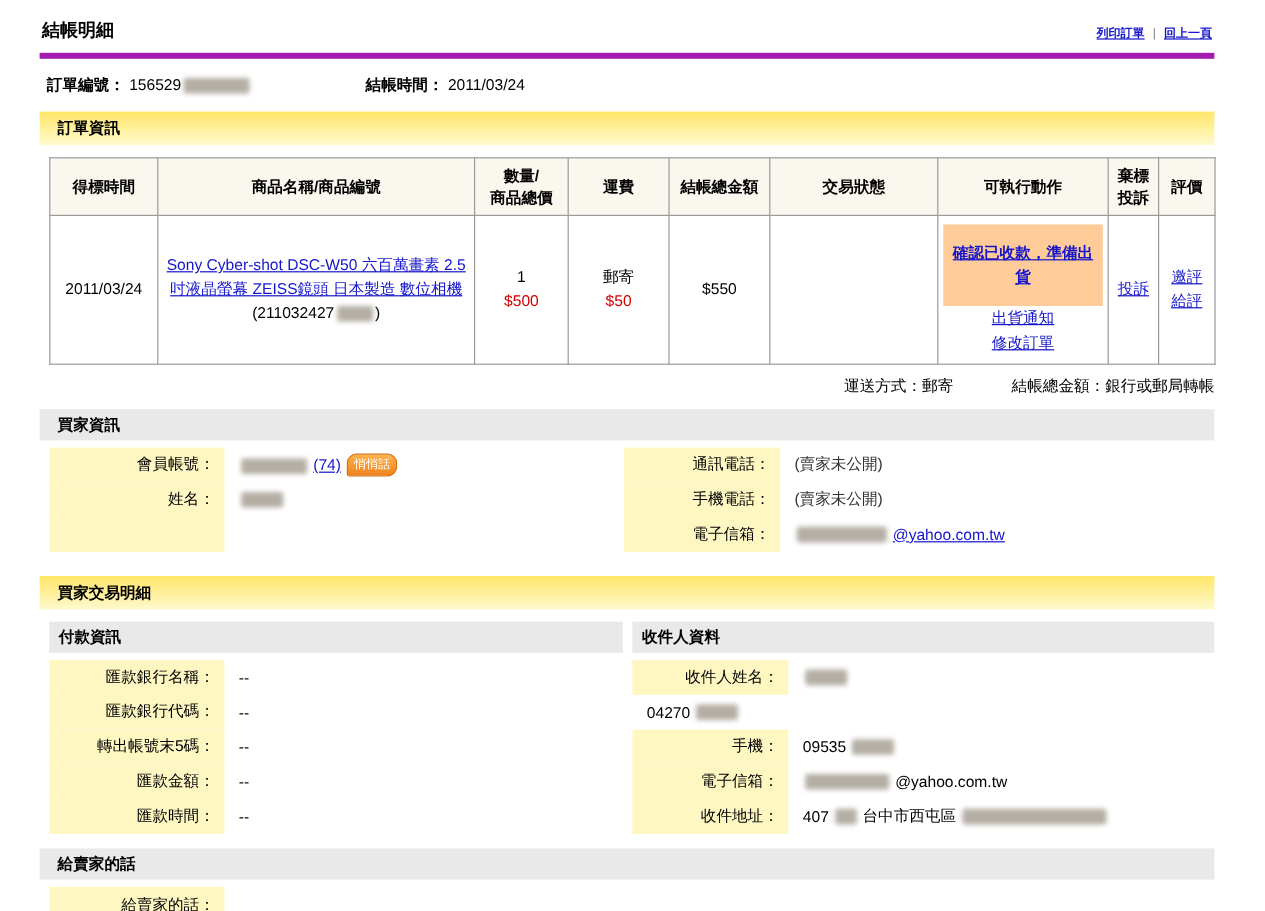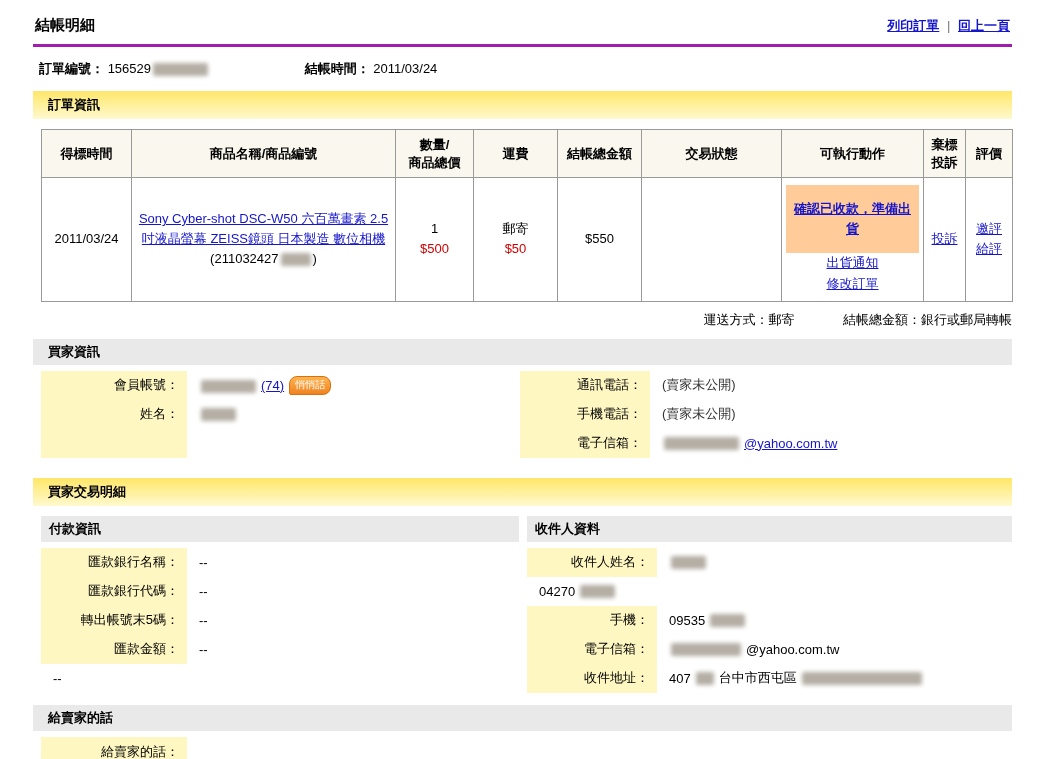--- a/index.html
+++ b/index.html
@@ -2,23 +2,23 @@
 <html><head>
 <meta charset="utf-8">
 <style>
   * { box-sizing: border-box; }
   body { margin: 0; background: #ffffff; color: #000;
          font-family: "Liberation Sans", "DejaVu Sans", sans-serif; font-size: 13px; }
   .page { width: 979px; margin-left: 33px; padding-top: 16px; }
 
   
   .top-bar { display: flex; justify-content: space-between; align-items: flex-end;
-             border-bottom: 3px solid #a21caf; padding: 0 2px 9px 2px; gap: 16px; }
+             border-bottom: 5px solid #a21caf; padding: 0 2px 9px 2px; gap: 16px; }
   .page-title { font-size: 15px; font-weight: bold; margin: 0; }
-  .top-links { font-size: 13px; font-weight: bold; }
+  .top-links { font-size: 10px; font-weight: bold; }
   .top-links a { color: #1515cc; text-decoration: underline; cursor: pointer; }
   .top-links .sep { color: #777; margin: 0 4px; font-weight: normal; }
 
   
   .order-meta { padding: 13px 4px 9px 6px; }
   .meta-lbl { font-weight: bold; }
   .meta-group1 { display: inline-block; min-width: 262px; }
 
   
   .banner { background: linear-gradient(to bottom, #ffe768, #fff9cf);
@@ -225,20 +225,21 @@
       </div>
       <div class="frow">
         <div class="flabel w146">轉出帳號末5碼：</div>
         <div class="fvalue">--</div>
       </div>
       <div class="frow">
         <div class="flabel w146">匯款金額：</div>
         <div class="fvalue">--</div>
       </div>
       <div class="frow">
+        <div class="flabel w146">匯款時間：</div>
         <div class="fvalue">--</div>
       </div>
     </div>
     <div class="fcol-right">
       <div class="frow">
         <div class="flabel w130">收件人姓名：</div>
         <div class="fvalue">
             <span class="blur bw35"></span>
           </div>
       </div>

